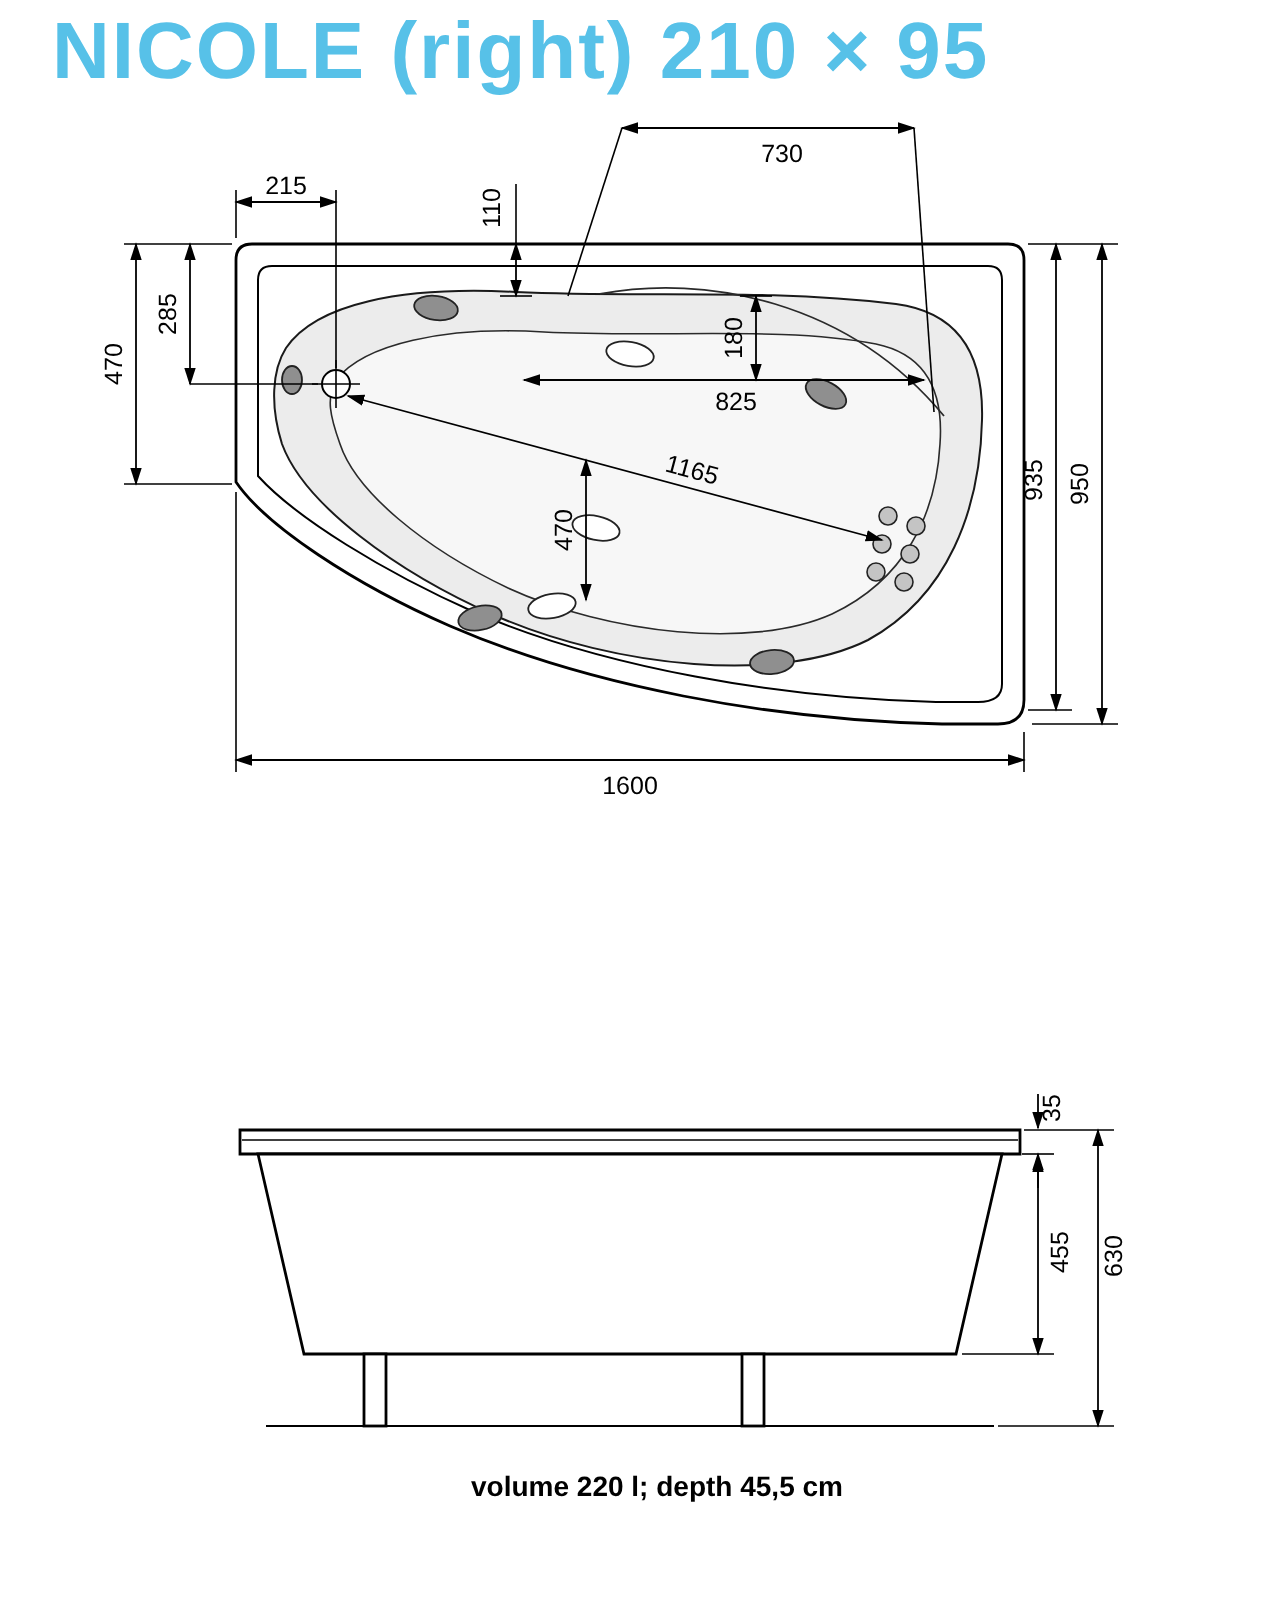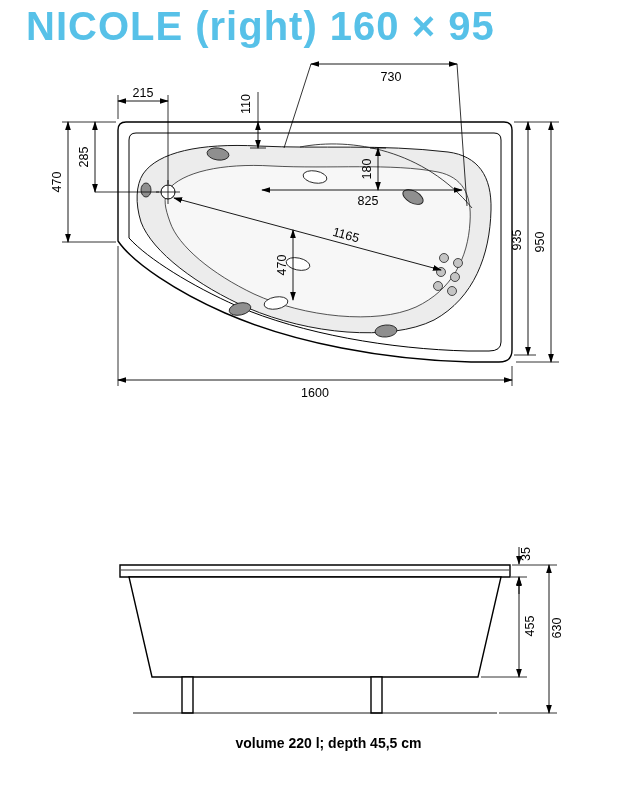--- a/index.html
+++ b/index.html
@@ -27,21 +27,21 @@
   .backjet  { fill:#c4c4c4; stroke:#222; stroke-width:0.8; }
   .thin     { stroke:#000; stroke-width:0.8; fill:none; }
   .dimline  { stroke:#000; stroke-width:0.9; fill:none; }
   .dim-label{ font-family:"Liberation Sans", sans-serif; font-size:12.5px; fill:#000; }
 </style>
 </head>
 <body>
 
 <div class="page">
 
-  <h1 class="title">NICOLE (right) 160 × 95</h1>
+  <h1 class="title">NICOLE (right) 210 × 95</h1>
 
   <svg class="drawing" width="637" height="800" viewBox="0 0 637 800">
     <defs>
       <marker id="arr" viewBox="0 0 10 10" refX="9" refY="5" markerWidth="9" markerHeight="9" markerUnits="userSpaceOnUse" orient="auto-start-reverse">
         <path d="M0 1.8 L10 5 L0 8.2 Z" fill="#000"></path>
       </marker>
     </defs>
 
     <g>
 

